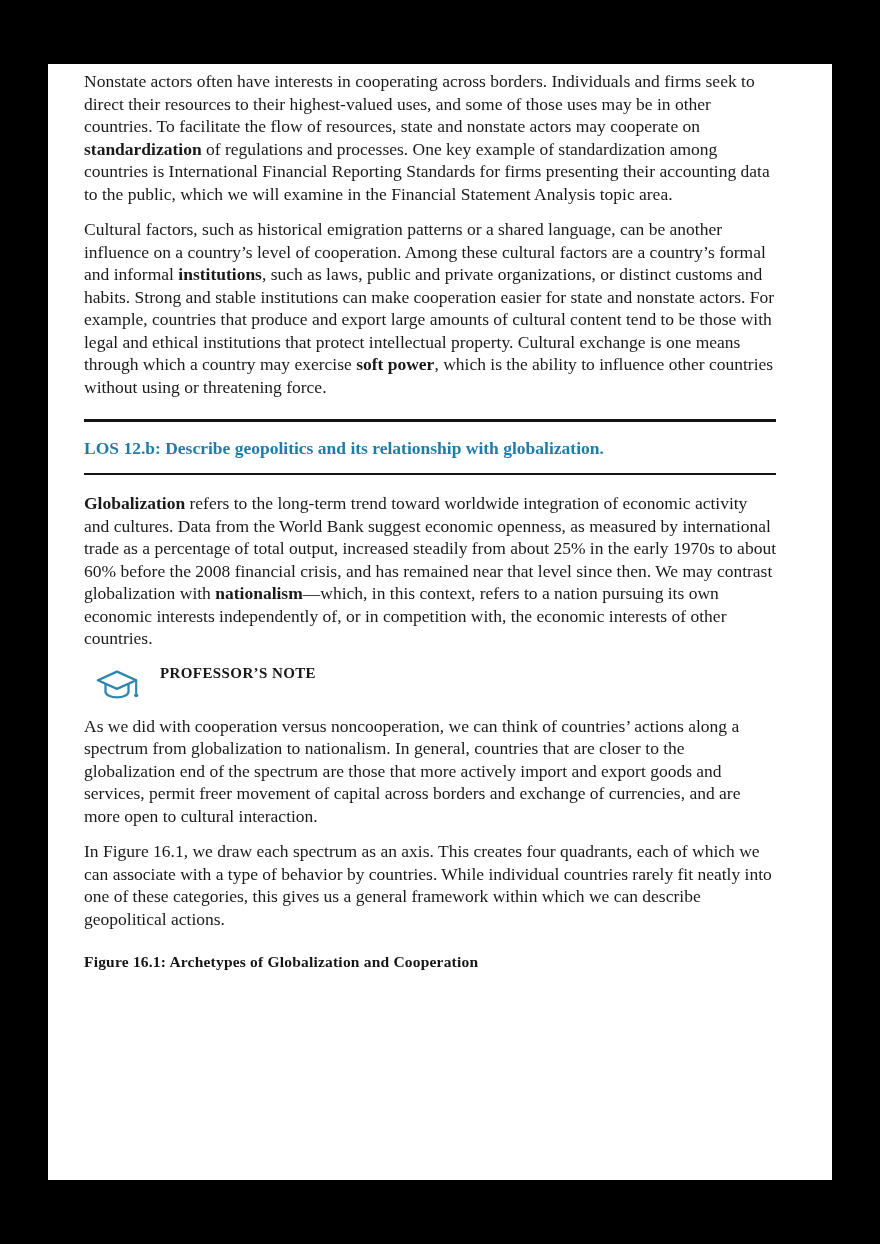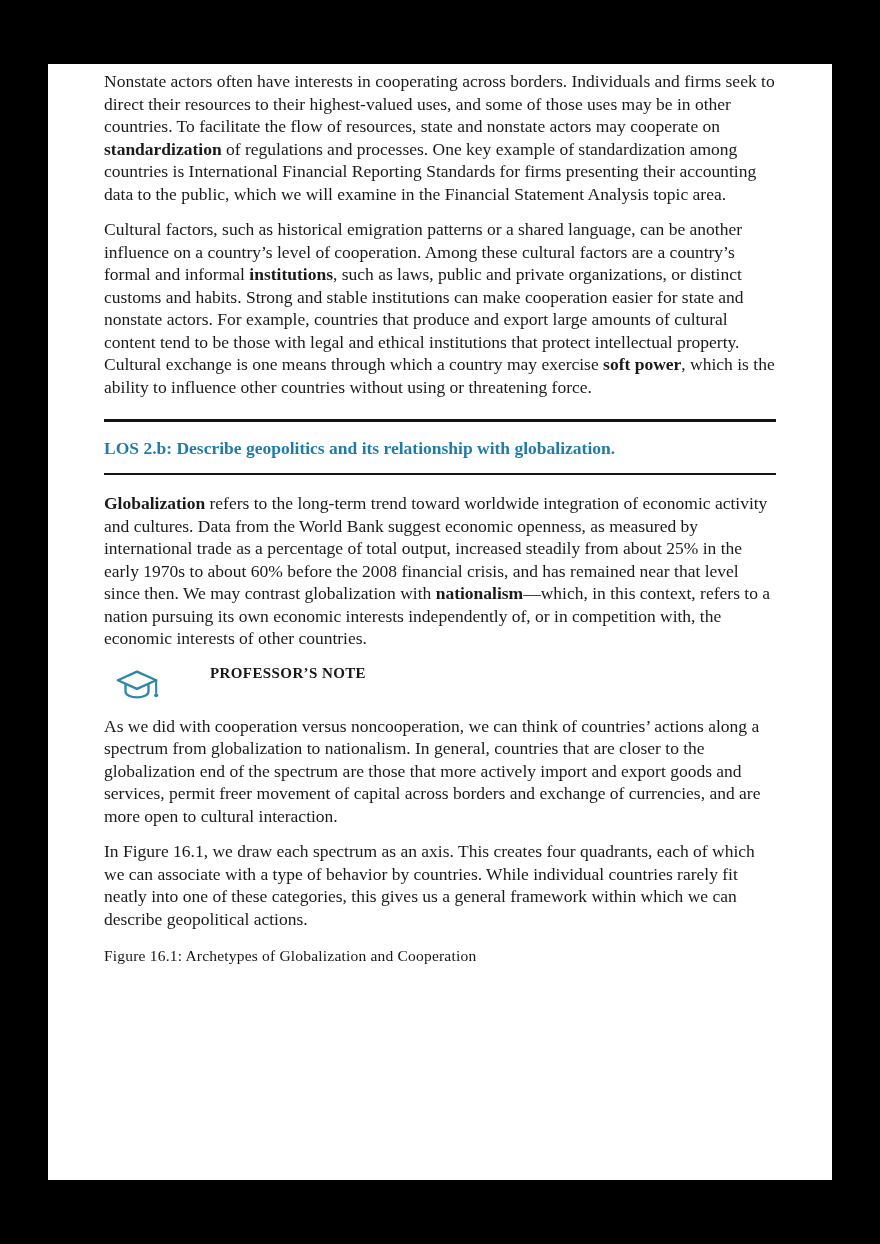--- a/index.html
+++ b/index.html
@@ -19,21 +19,21 @@
     position: relative;
     overflow: hidden;
   }
   .page {
     position: absolute;
     left: 48px;
     top: 64px;
     width: 784px;
     height: 1116px;
     background: var(--page-bg);
-    padding: 6px 56px 30px 56px;
+    padding: 6px 56px 30px 36px;
     color: var(--text);
   }
   .para {
     font-size: 17.5px;
     line-height: 22.5px;
     margin: 0 0 13px 0;
     color: var(--text);
   }
   .rule-thick {
     height: 3px;
@@ -57,55 +57,55 @@
   .prof-note {
     display: flex;
     align-items: flex-start;
     margin: 2px 0 4px 10px;
   }
   .prof-note .icon-wrap {
     flex: 0 0 48px;
     margin-right: 18px;
     padding-top: 4px;
   }
-  .prof-note-text { max-width: 575px; margin-left: 30px; }
+  .prof-note-text { max-width: 575px; }
   .prof-note-title {
     font-weight: bold;
     font-size: 15px;
     letter-spacing: 0.4px;
     margin: 2px 0 3px 0;
     color: #161616;
   }
   .prof-note-body {
     font-size: 16.5px;
     line-height: 22px;
     color: var(--text);
   }
   .figure-caption {
-    font-weight: normal;
+    font-weight: bold;
     font-size: 15.5px;
     letter-spacing: 0.2px;
-    margin-top: 17px;
+    margin-top: 23px;
     color: #161616;
   }
   .seg-b { font-weight: bold; }
   .seg-i { font-style: italic; }
 </style>
 </head>
 <body>
 
 <div class="page">
 
   <p class="para"><span>Nonstate actors often have interests in cooperating across borders. Individuals and firms seek to direct their resources to their highest-valued uses, and some of those uses may be in other countries. To facilitate the flow of resources, state and nonstate actors may cooperate on </span><span class="seg-b">standardization</span><span> of regulations and processes. One key example of standardization among countries is International Financial Reporting Standards for firms presenting their accounting data to the public, which we will examine in the Financial Statement Analysis topic area.</span></p>
 
   <p class="para"><span>Cultural factors, such as historical emigration patterns or a shared language, can be another influence on a country’s level of cooperation. Among these cultural factors are a country’s formal and informal </span><span class="seg-b">institutions</span><span>, such as laws, public and private organizations, or distinct customs and habits. Strong and stable institutions can make cooperation easier for state and nonstate actors. For example, countries that produce and export large amounts of cultural content tend to be those with legal and ethical institutions that protect intellectual property. Cultural exchange is one means through which a country may exercise </span><span class="seg-b">soft power</span><span>, which is the ability to influence other countries without using or threatening force.</span></p>
 
   <hr class="rule-thick">
 
-  <h2 class="los-heading">LOS 2.b: Describe geopolitics and its relationship with globalization.</h2>
+  <h2 class="los-heading">LOS 12.b: Describe geopolitics and its relationship with globalization.</h2>
 
   <hr class="rule-thin">
 
   <p class="para"><span class="seg-b">Globalization</span><span> refers to the long-term trend toward worldwide integration of economic activity and cultures. Data from the World Bank suggest economic openness, as measured by international trade as a percentage of total output, increased steadily from about 25% in the early 1970s to about 60% before the 2008 financial crisis, and has remained near that level since then. We may contrast globalization with </span><span class="seg-b">nationalism</span><span>—which, in this context, refers to a nation pursuing its own economic interests independently of, or in competition with, the economic interests of other countries.</span></p>
 
   <div class="prof-note">
     <span class="icon-wrap">
       <svg width="46" height="40" viewBox="0 0 48 40" aria-hidden="true">
         <path d="M24 4 L44 13 L24 22 L4 13 Z" fill="none" stroke="#2e86ab" stroke-width="2.4" stroke-linejoin="round"></path>
         <path d="M12 17.5 v7.5 c0 3.2 5.6 5.8 12 5.8 s12 -2.6 12 -5.8 v-7.5" fill="none" stroke="#2e86ab" stroke-width="2.4" stroke-linecap="round"></path>

